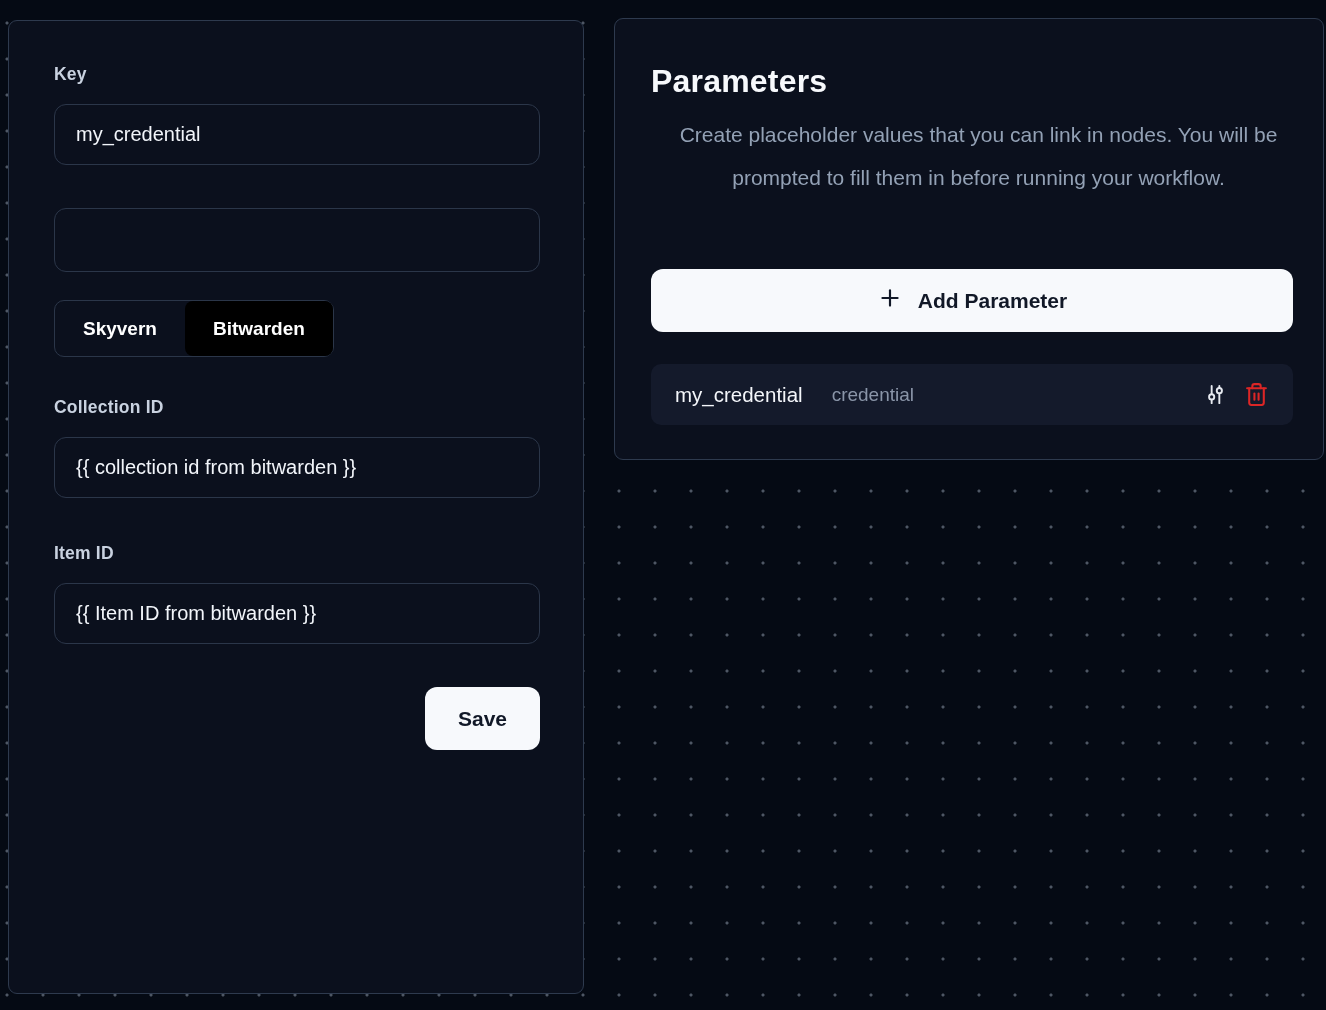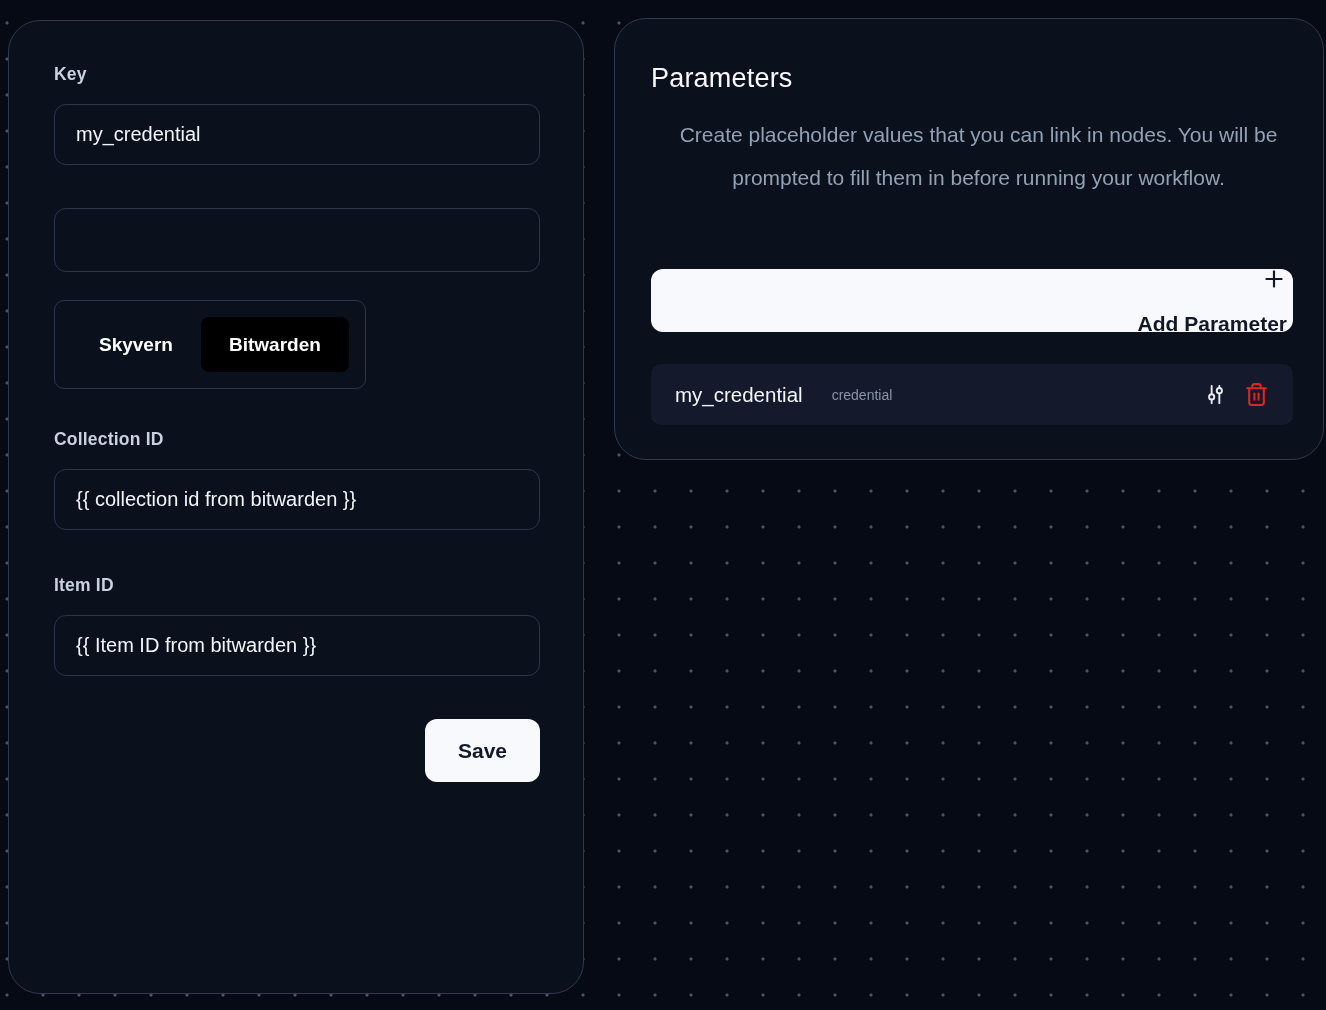--- a/index.html
+++ b/index.html
@@ -14,21 +14,21 @@
     position: absolute; inset: 0;
     background-color: #050a14;
     background-image: radial-gradient(circle, rgba(138,148,166,0.55) 1.3px, transparent 1.8px);
     background-size: 36px 36px;
     background-position: 25px 5px;
   }
   .panel {
     position: absolute;
     background: #0b101d;
     border: 1px solid #2e3a4e;
-    border-radius: 32px;
+    border-radius: 9px;
   }
   .panel-left {
     left: 8px; top: 20px; width: 576px; height: 974px;
     padding: 41px 43px 0 45px;
   }
   .panel-right {
     left: 614px; top: 18px; width: 710px; height: 442px;
     overflow: hidden;
   }
   .field-group { margin-bottom: 43px; }
@@ -58,21 +58,20 @@
   textarea.text-input {
     height: 64px;
     padding-top: 19px;
     resize: none;
   }
   .toggle-group {
     display: inline-flex;
     align-items: center;
     border: 1px solid #2b3649;
     border-radius: 10px;
-    padding: 16px;
     margin-bottom: 38px;
   }
   .toggle-option {
     height: 55px;
     padding: 0 28px;
     border: none;
     border-radius: 8px;
     background: transparent;
     color: #ffffff;
     font-size: 19px;
@@ -93,51 +92,50 @@
     font-family: inherit;
     cursor: pointer;
   }
   .save-button { padding: 0 33px; }
 
   
   .panel-title {
     position: absolute; left: 36px; top: 44px;
     margin: 0;
     color: #f7f9fc;
-    font-size: 27px;
-    font-weight: 400;
+    font-size: 32px;
+    font-weight: 700;
     letter-spacing: .2px;
   }
   .panel-desc {
     position: absolute; left: 36px; top: 94px;
     width: 655px;
     margin: 0;
     color: #93a1b5;
     font-size: 21px;
     line-height: 43px;
     font-weight: 400;
     text-align: center;
   }
   .add-parameter-button {
     position: absolute; left: 36px; top: 250px; right: 30px;
-    display: flex; align-items: flex-end; justify-content: center;
+    display: flex; align-items: center; justify-content: center;
     gap: 15px;
-    flex-direction: column;
   }
   .param-row {
     position: absolute; left: 36px; top: 345px; right: 30px;
     height: 61px;
     background: #141a2b;
     border-radius: 10px;
     display: flex;
     align-items: center;
     padding: 0 24px;
   }
   .param-key { color: #f4f6fa; font-size: 20.5px; font-weight: 500; }
-  .param-type { color: #8a95a8; font-size: 14px; margin-left: 29px; }
+  .param-type { color: #8a95a8; font-size: 19px; margin-left: 29px; }
   .row-icons { margin-left: auto; display: flex; align-items: center; gap: 17px; }
   .icon-button {
     background: none; border: none; padding: 0; margin: 0;
     display: flex; align-items: center; justify-content: center;
     cursor: pointer;
   }
   .icon-button svg { display: block; }
 </style>
 </head>
 <body>

